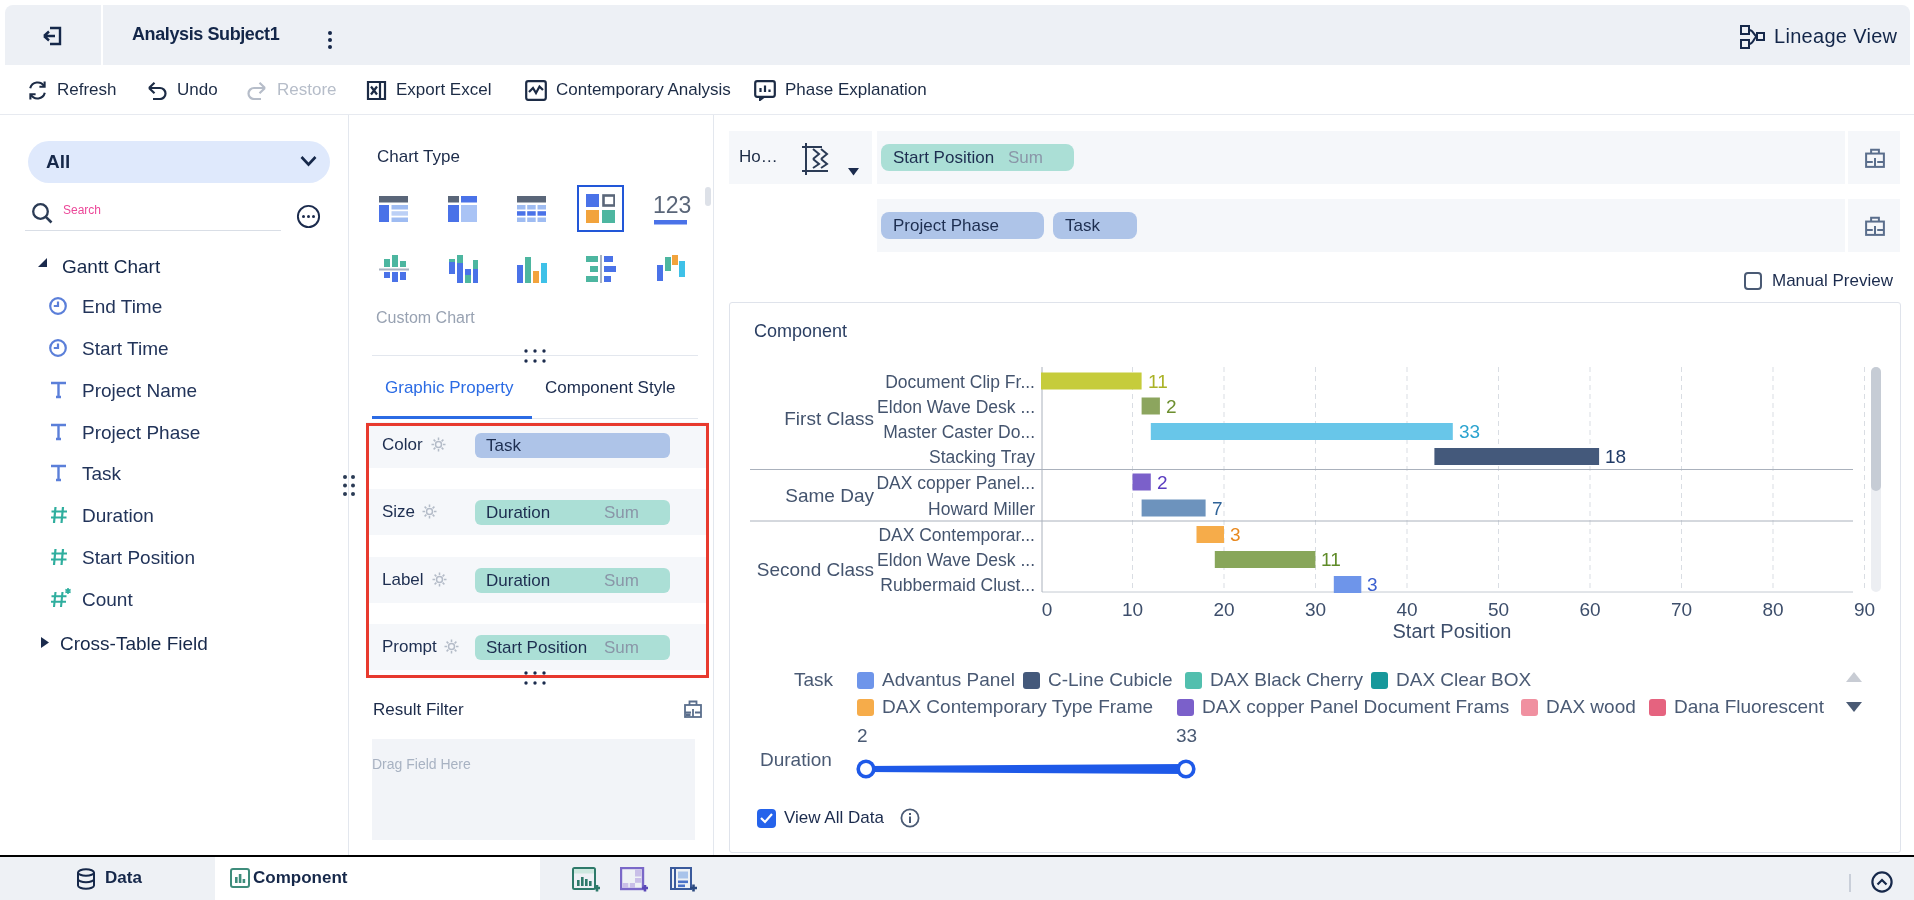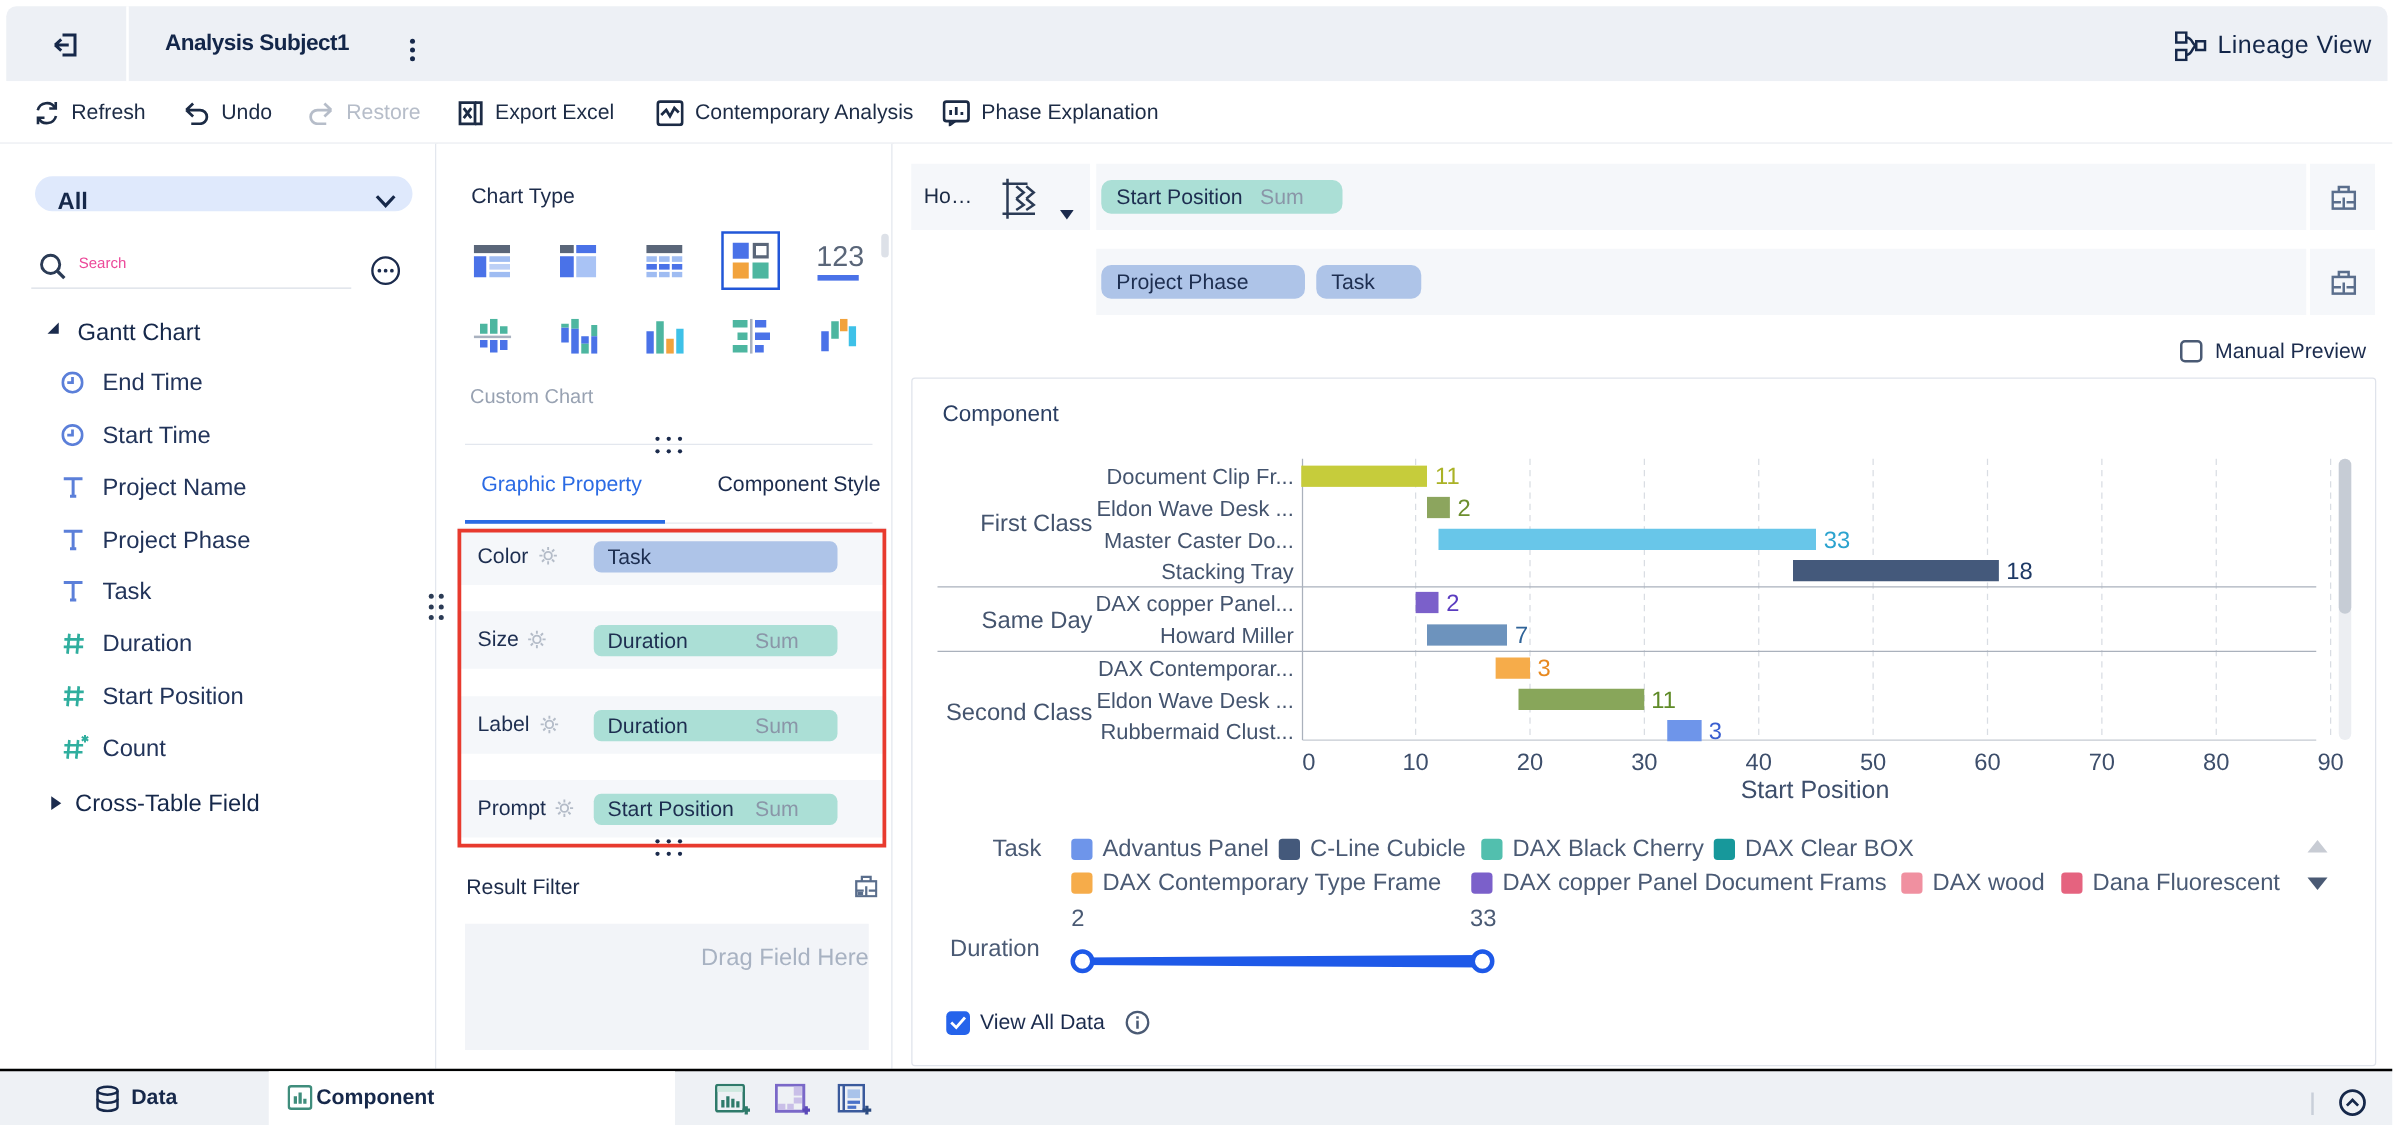--- a/index.html
+++ b/index.html
@@ -13,31 +13,31 @@
 .lineage { position:absolute; left:1769px; top:20px; font-size:20px; letter-spacing:0.3px; color:#132649; }
 
 #toolbar { position:absolute; left:0; top:65px; width:1914px; height:50px; background:#fff; border-bottom:1px solid #e7eaf0; }
 .tbtn { position:absolute; top:0; height:50px; display:flex; align-items:center; gap:9px; font-size:17px; color:#1c2b45; }
 .tbtn.dis { color:#b6bdc9; }
 
 #leftp { position:absolute; left:0; top:115px; width:349px; height:740px; background:#fff; border-right:1px solid #e3e7ee; }
 #midp { position:absolute; left:350px; top:115px; width:364px; height:740px; background:#fff; border-right:1px solid #e3e7ee; }
 #rightp { position:absolute; left:715px; top:115px; width:1199px; height:740px; background:#fff; }
 
-#allpill { position:absolute; left:28px; top:26px; width:302px; height:28px; background:#dfe9fc; border-radius:21px; }
+#allpill { position:absolute; left:28px; top:26px; width:302px; height:42px; background:#dfe9fc; border-radius:21px; }
 #allpill .t { position:absolute; left:18px; top:10px; font-size:19px; font-weight:bold; color:#16284a; }
 .searchrow { position:absolute; left:25px; top:78px; width:256px; height:38px; border-bottom:1px solid #d9dee6; }
 .searchtxt { position:absolute; left:38px; top:10px; font-size:12px; color:#ec4899; }
 .treeitem { position:absolute; font-size:19px; color:#22345a; }
 .treehead { position:absolute; font-size:19px; font-weight:normal; color:#16284a; }
 
 .mlabel { position:absolute; font-size:17px; color:#1c2b4a; }
 .gray { color:#98a2b2; }
 .tabact { position:absolute; font-size:17px; color:#2b6be4; }
-.tabinact { position:absolute; font-size:17px; color:#1b2b4d;margin-left:29px; }
+.tabinact { position:absolute; font-size:17px; color:#1b2b4d; }
 .proprow { position:absolute; left:16px; width:343px; height:46px; background:#f5f7fa; }
 .proplabel { font-size:17px; color:#1d2e50; }
 .pill { position:absolute; left:109px; top:11px; width:195px; height:25px; border-radius:6px; font-size:17px; color:#1d2e50; line-height:25px; }
 .pill .fname { margin-left:11px; }
 .pill .agg { position:absolute; left:129px; top:0; color:#8a96a8; }
 .bluepill { background:#aec4e8; }
 .tealpill { background:#abdfd6; }
 
 .axisrow { position:absolute; left:14px; height:53px; background:#f5f7fa; }
 .fieldpill { position:absolute; top:13px; height:27px; border-radius:8px; font-size:17px; color:#1d2e50; line-height:27px; }
@@ -357,21 +357,21 @@
 
     <div class="mlabel" style="position:absolute;left:23px;top:585px">Result Filter</div>
     <svg class="abs" style="left:334px;top:585px" width="18" height="18" viewBox="0 0 18 18">
         <g fill="none" stroke="#5a6e8c" stroke-width="1.8">
           <rect x="1" y="5" width="16" height="12"></rect>
           <path d="M5.5 5 V1.5 H12.5 V5 M1 12.5 H7 M11 12.5 H17 M9 9 V17"></path>
         </g>
         <rect x="2" y="13.5" width="4.5" height="2.5" fill="#5a6e8c"></rect>
       </svg>
     <div class="abs" style="left:22px;top:624px;width:323px;height:101px;background:#f2f4f8"></div>
-    <div class="abs" style="left:22px;top:641px;width:323px;text-align:right;font-size:19px;color:#a8b2c2">Drag Field Here</div>
+    <div class="abs" style="left:22px;top:641px;width:323px;text-align:left;font-size:14px;color:#a8b2c2">Drag Field Here</div>
   </div>
   <div id="rightp">
 
     <div class="axisrow" style="top:16px;width:143px">
       <div style="position:absolute;left:10px;top:16px;font-size:17px;color:#1c2b45">Ho…</div>
       <svg class="abs" style="left:72px;top:11px" width="34" height="34" viewBox="0 0 34 34">
           <g fill="none" stroke="#2b3b55" stroke-width="2">
             <path d="M5 1 V33 M1 5 H21 M1 29 H27"></path>
             <path d="M12 8 L18 13 L12 18 M12 18 L18 23 L12 27" transform="translate(0,-1)"></path>
             <path d="M20 8 L26 13 L20 18 M20 18 L26 23 L20 27" transform="translate(0,-1)"></path>

